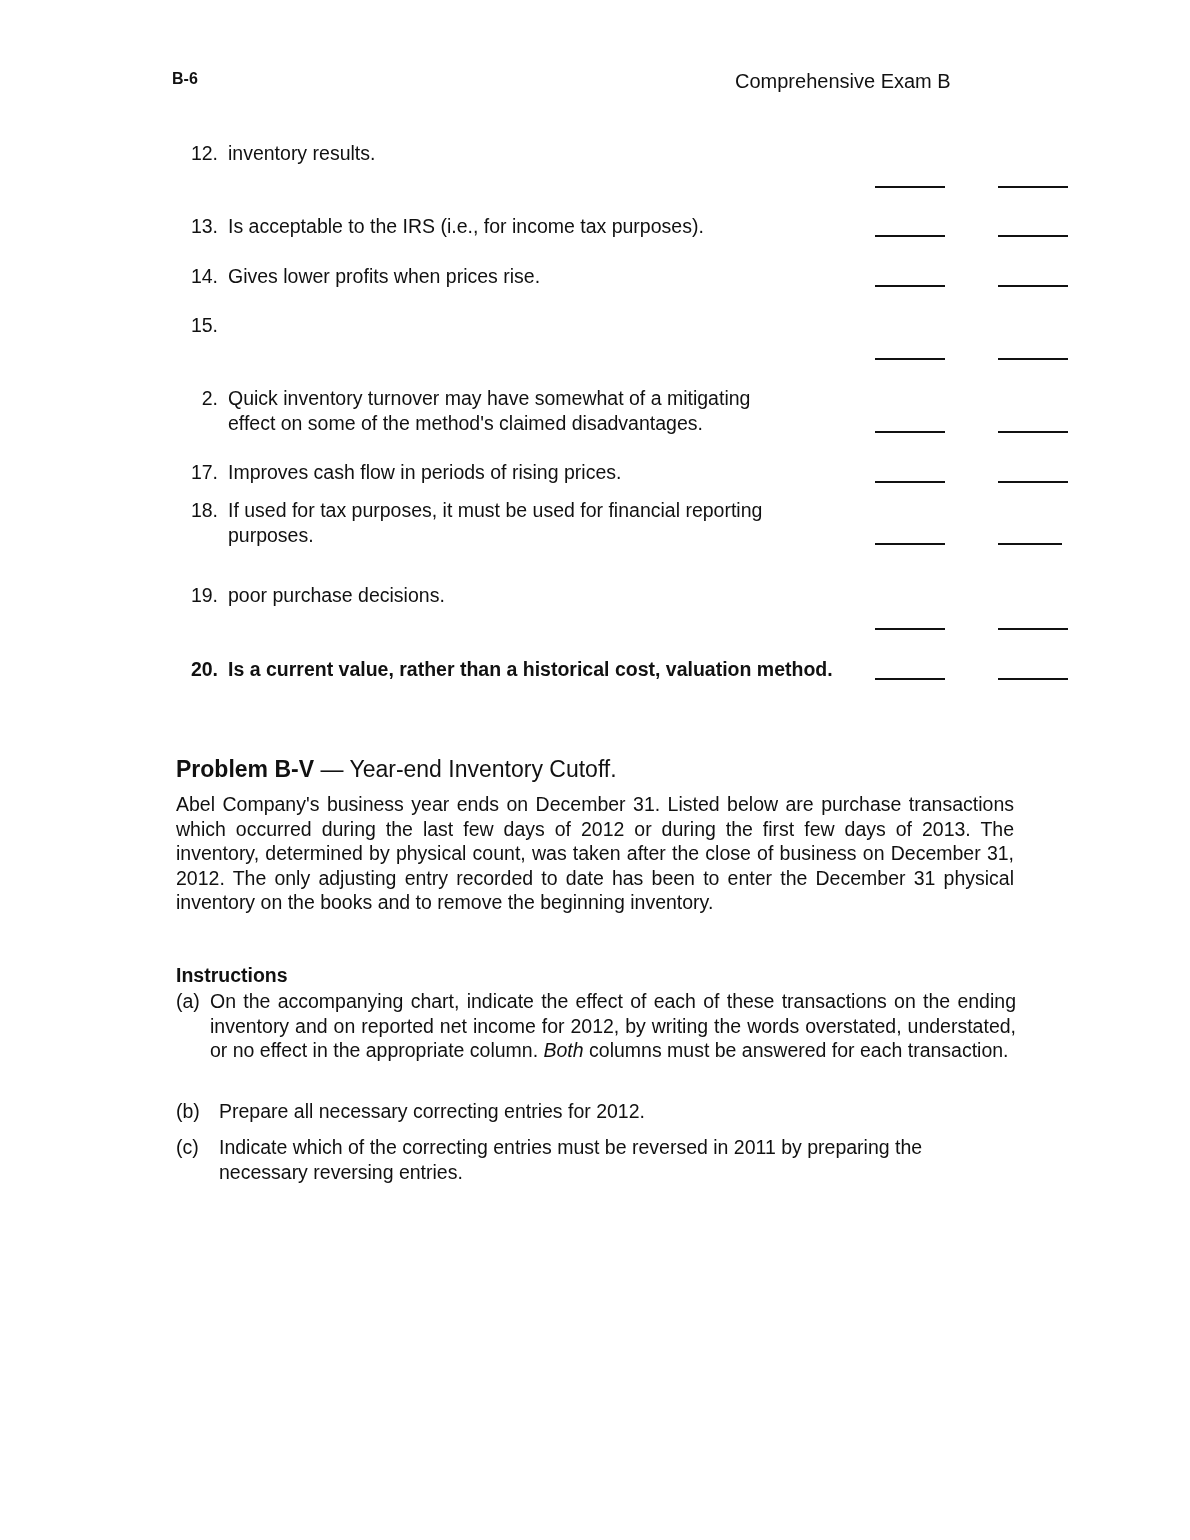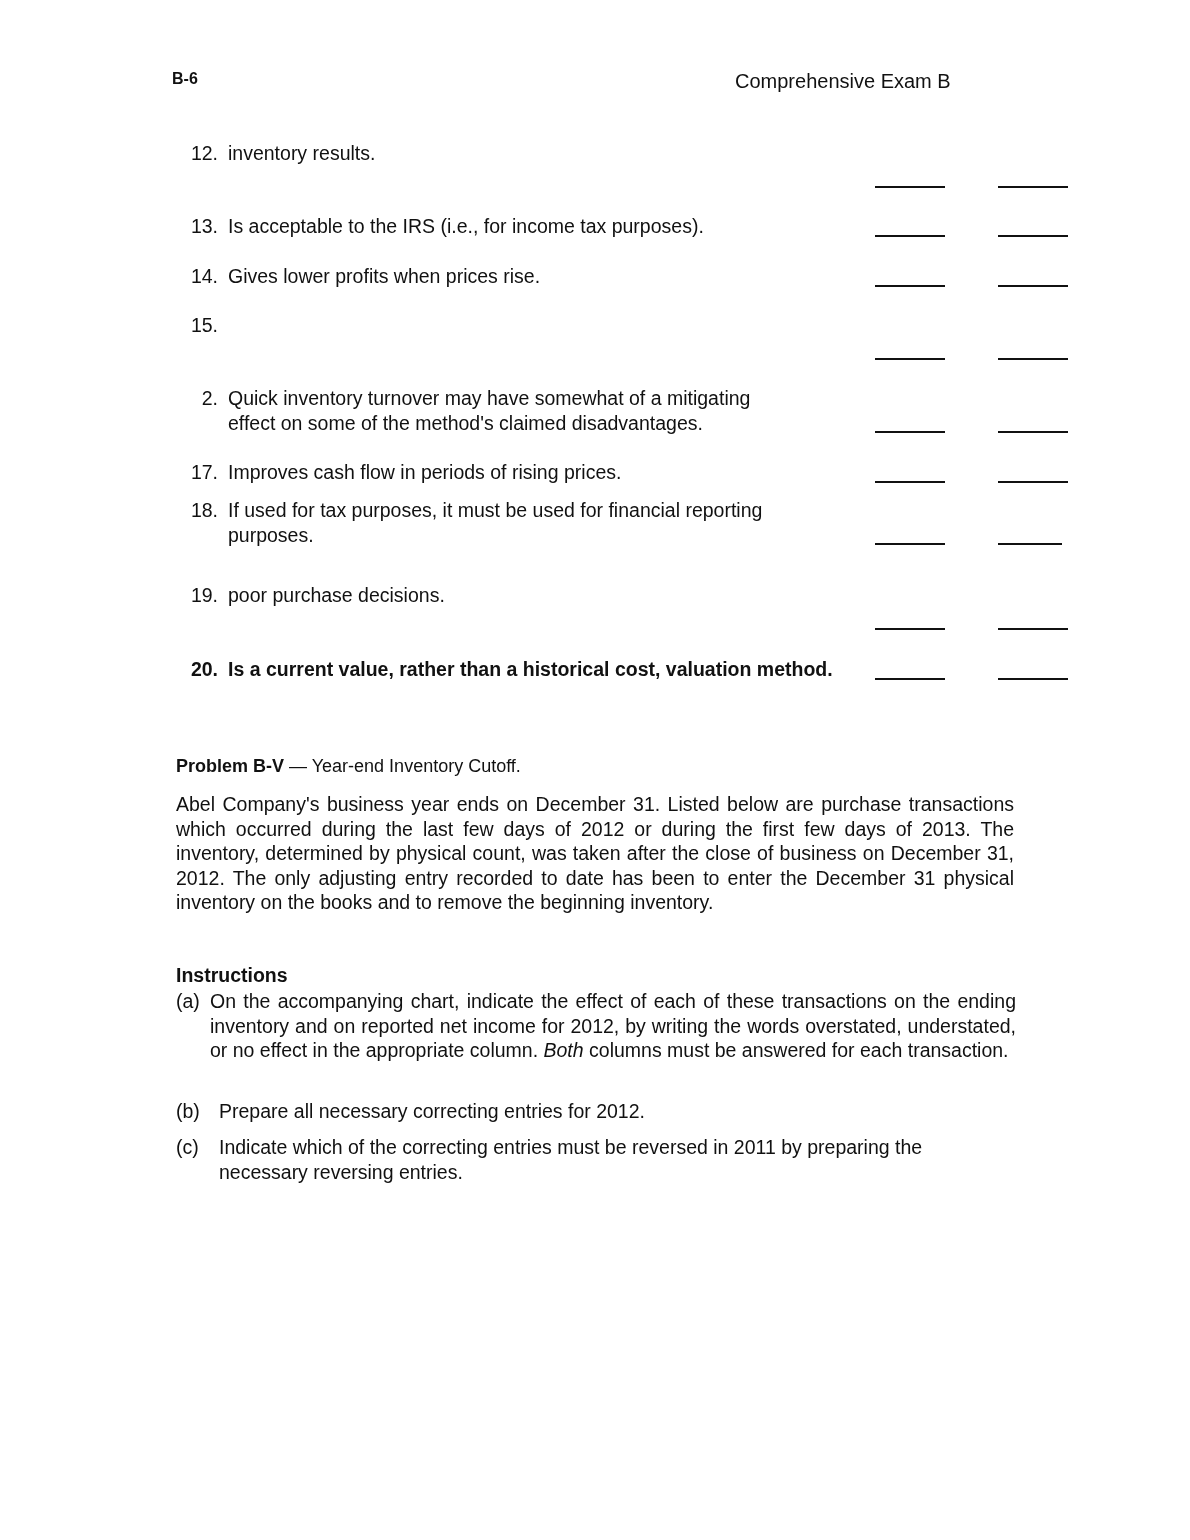--- a/index.html
+++ b/index.html
@@ -9,21 +9,21 @@
   }
   .hdr-left { position: absolute; left: 172px; top: 70px; font-weight: bold; font-size: 16px; }
   .hdr-right { position: absolute; left: 735px; top: 70px; font-size: 20px; }
   .item { position: absolute; left: 176px; width: 900px; line-height: 24.5px; }
   .item .num { position: absolute; left: 0; width: 42px; text-align: right; }
   .item .txt { position: absolute; left: 52px; width: 640px; }
   .blank { position: absolute; height: 0; border-bottom: 2px solid #111; }
   .b1 { left: 699px; width: 70px; }
   .b2 { left: 822px; width: 70px; }
   .b2.short { width: 64px; }
-  .prob-title { position: absolute; left: 176px; top: 756px; font-size: 18px; }
+  .prob-title { position: absolute; left: 176px; top: 756px; font-size: 23px; }
   .para { position: absolute; left: 176px; top: 792px; width: 838px; line-height: 24.6px; text-align: justify; }
   .inst-h { position: absolute; left: 176px; top: 964px; font-weight: bold; }
   .inst { position: absolute; left: 176px; width: 840px; line-height: 24.6px; }
   .inst .lbl { position: absolute; left: 0; }
   .inst .body { margin-left: 34px; text-align: justify; }
   .inst.bc .body { margin-left: 43px; text-align: left; }
 </style>
 </head>
 <body>
 

